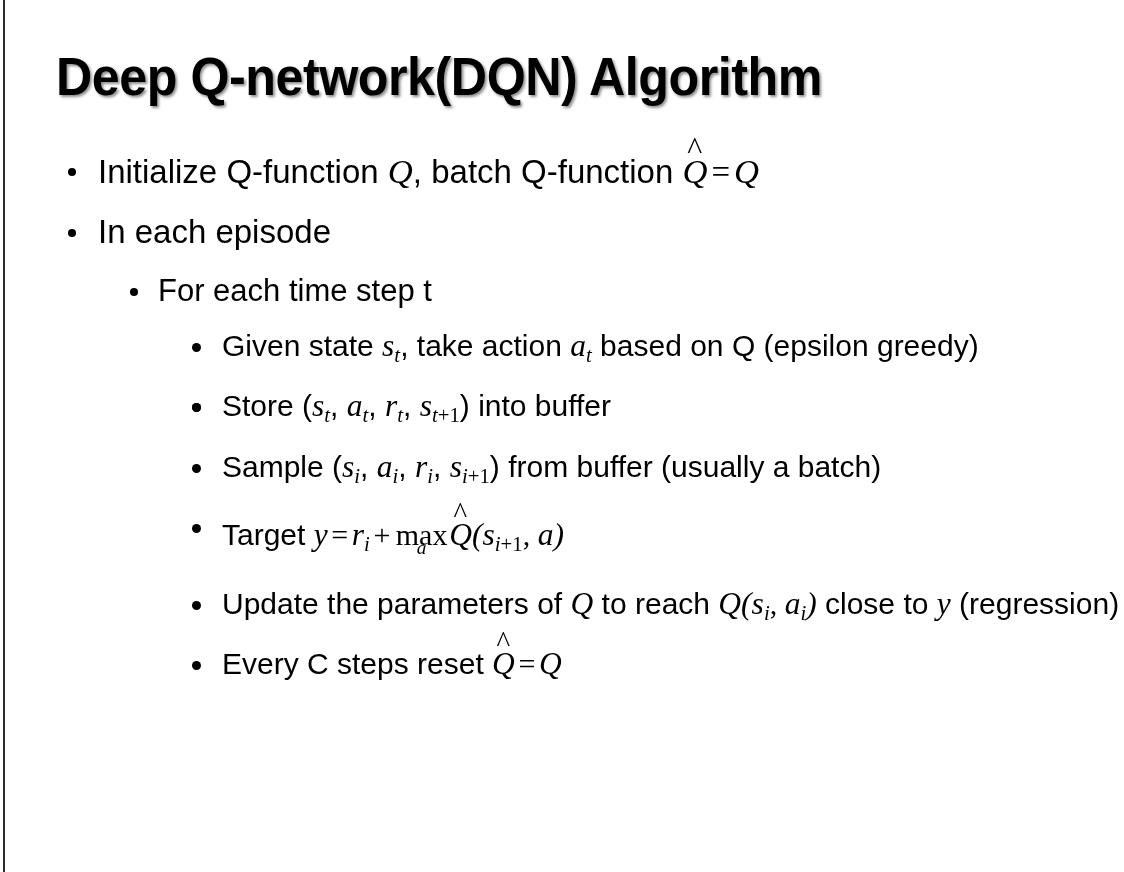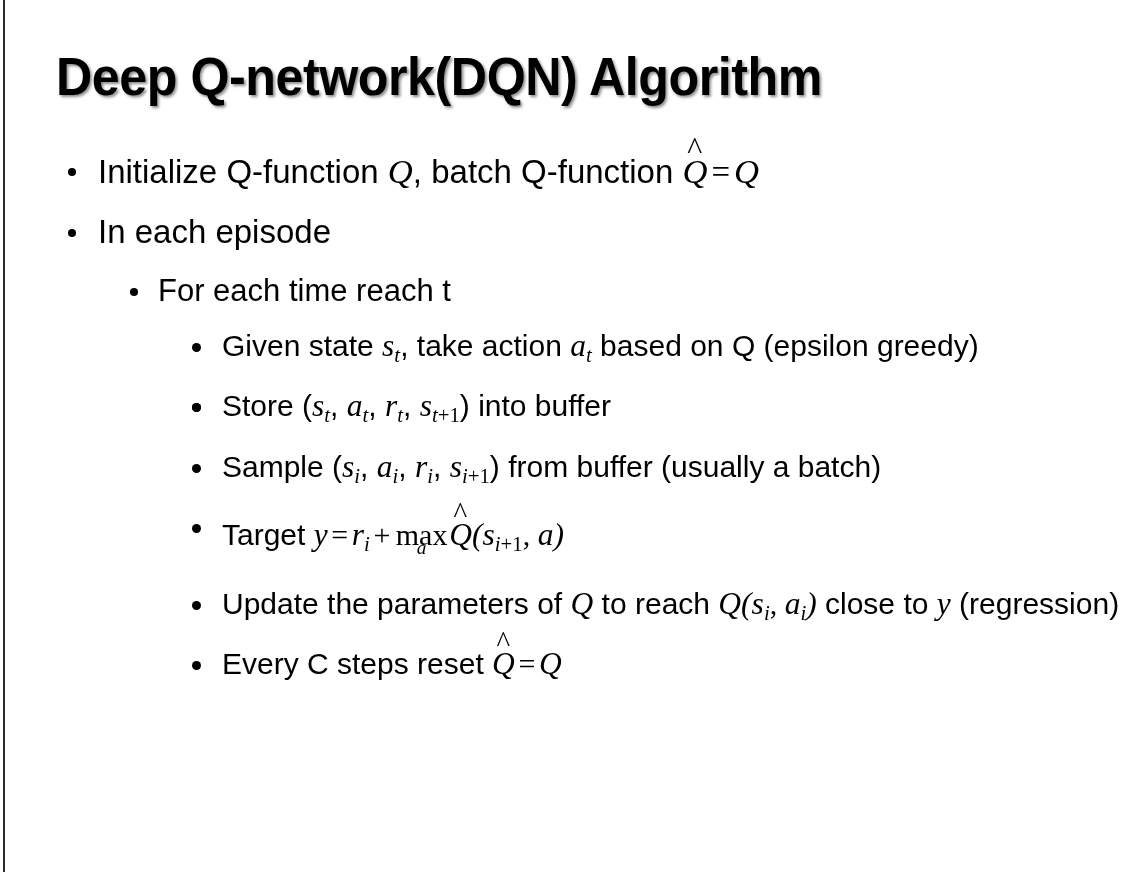--- a/index.html
+++ b/index.html
@@ -212,21 +212,21 @@
 
       <li class="item">
         <span class="bullet"></span>
         <span class="txt">In each episode</span>
       </li>
     </ul>
 
     <ul class="lvl lvl2">
       <li class="item">
         <span class="bullet"></span>
-        <span class="txt">For each time reach t</span>
+        <span class="txt">For each time step t</span>
       </li>
     </ul>
 
     <ul class="lvl lvl3">
 
       <li class="item tall">
         <span class="bullet"></span>
         <span class="txt"><span>Given state </span><span class="m"><span>s</span><sub>t</sub></span><span>, take action </span><span class="m"><span>a</span><sub>t</sub></span><span> based on Q (epsilon greedy)</span></span>
       </li>
 

